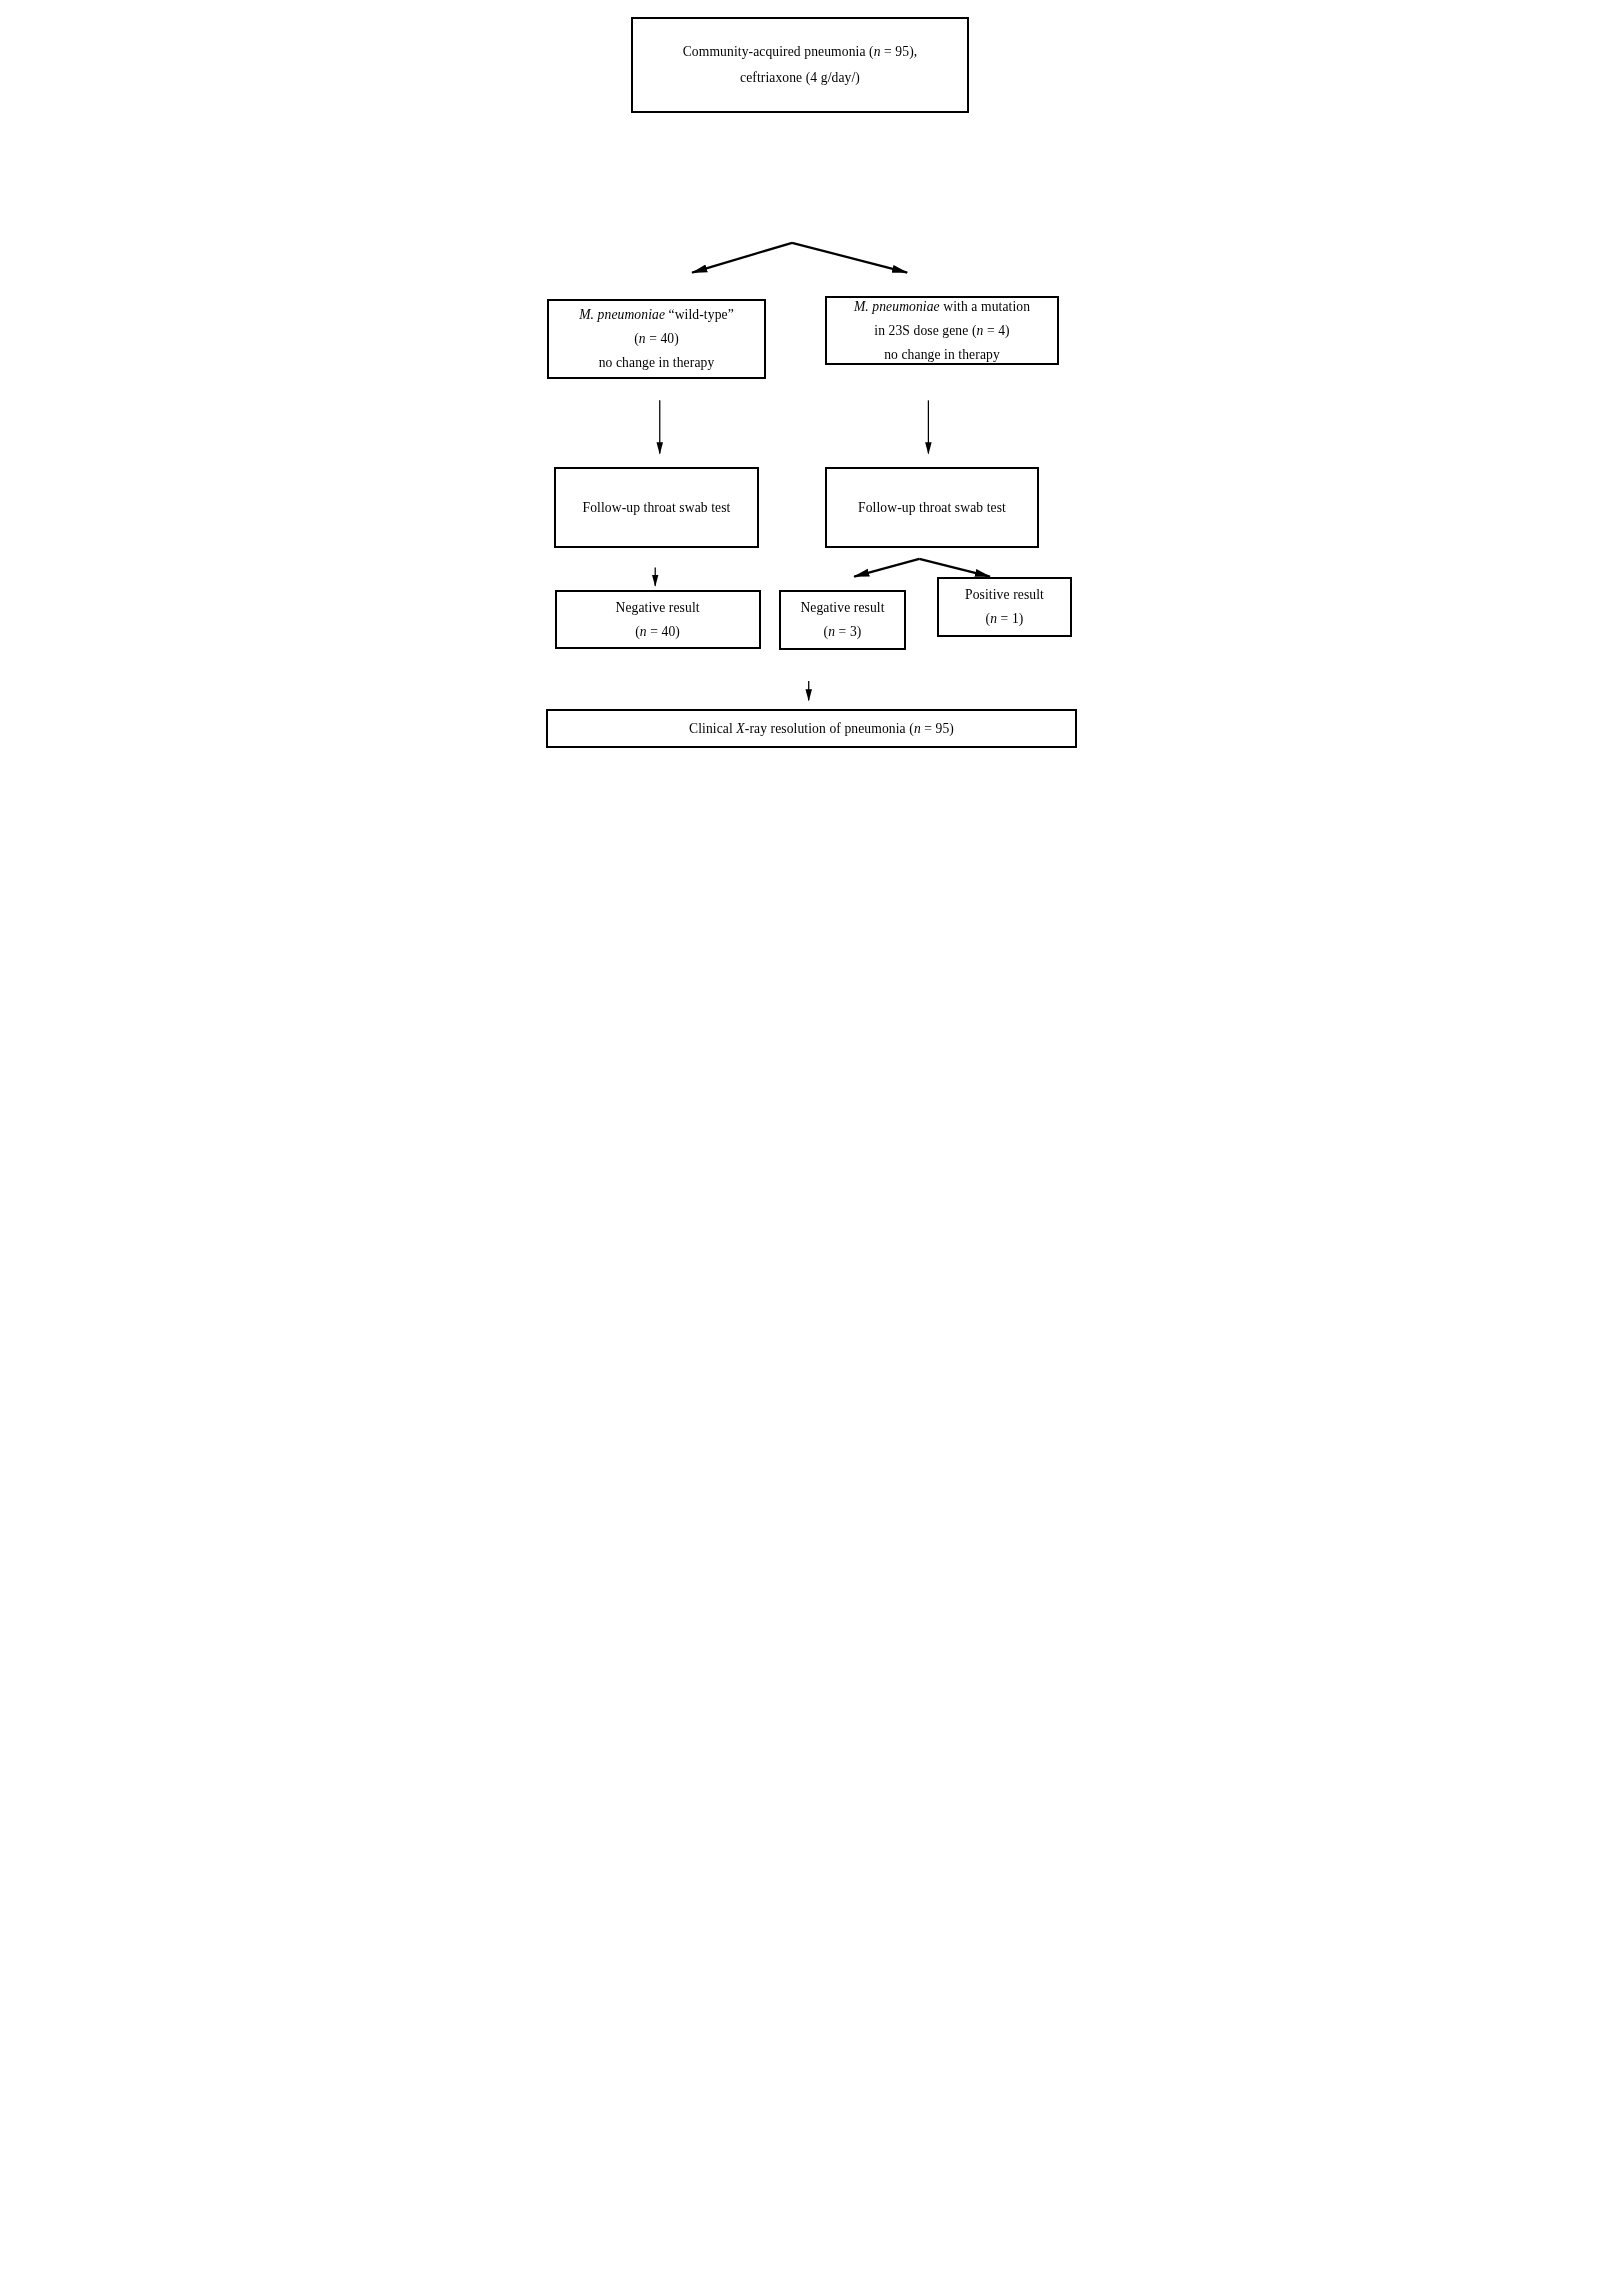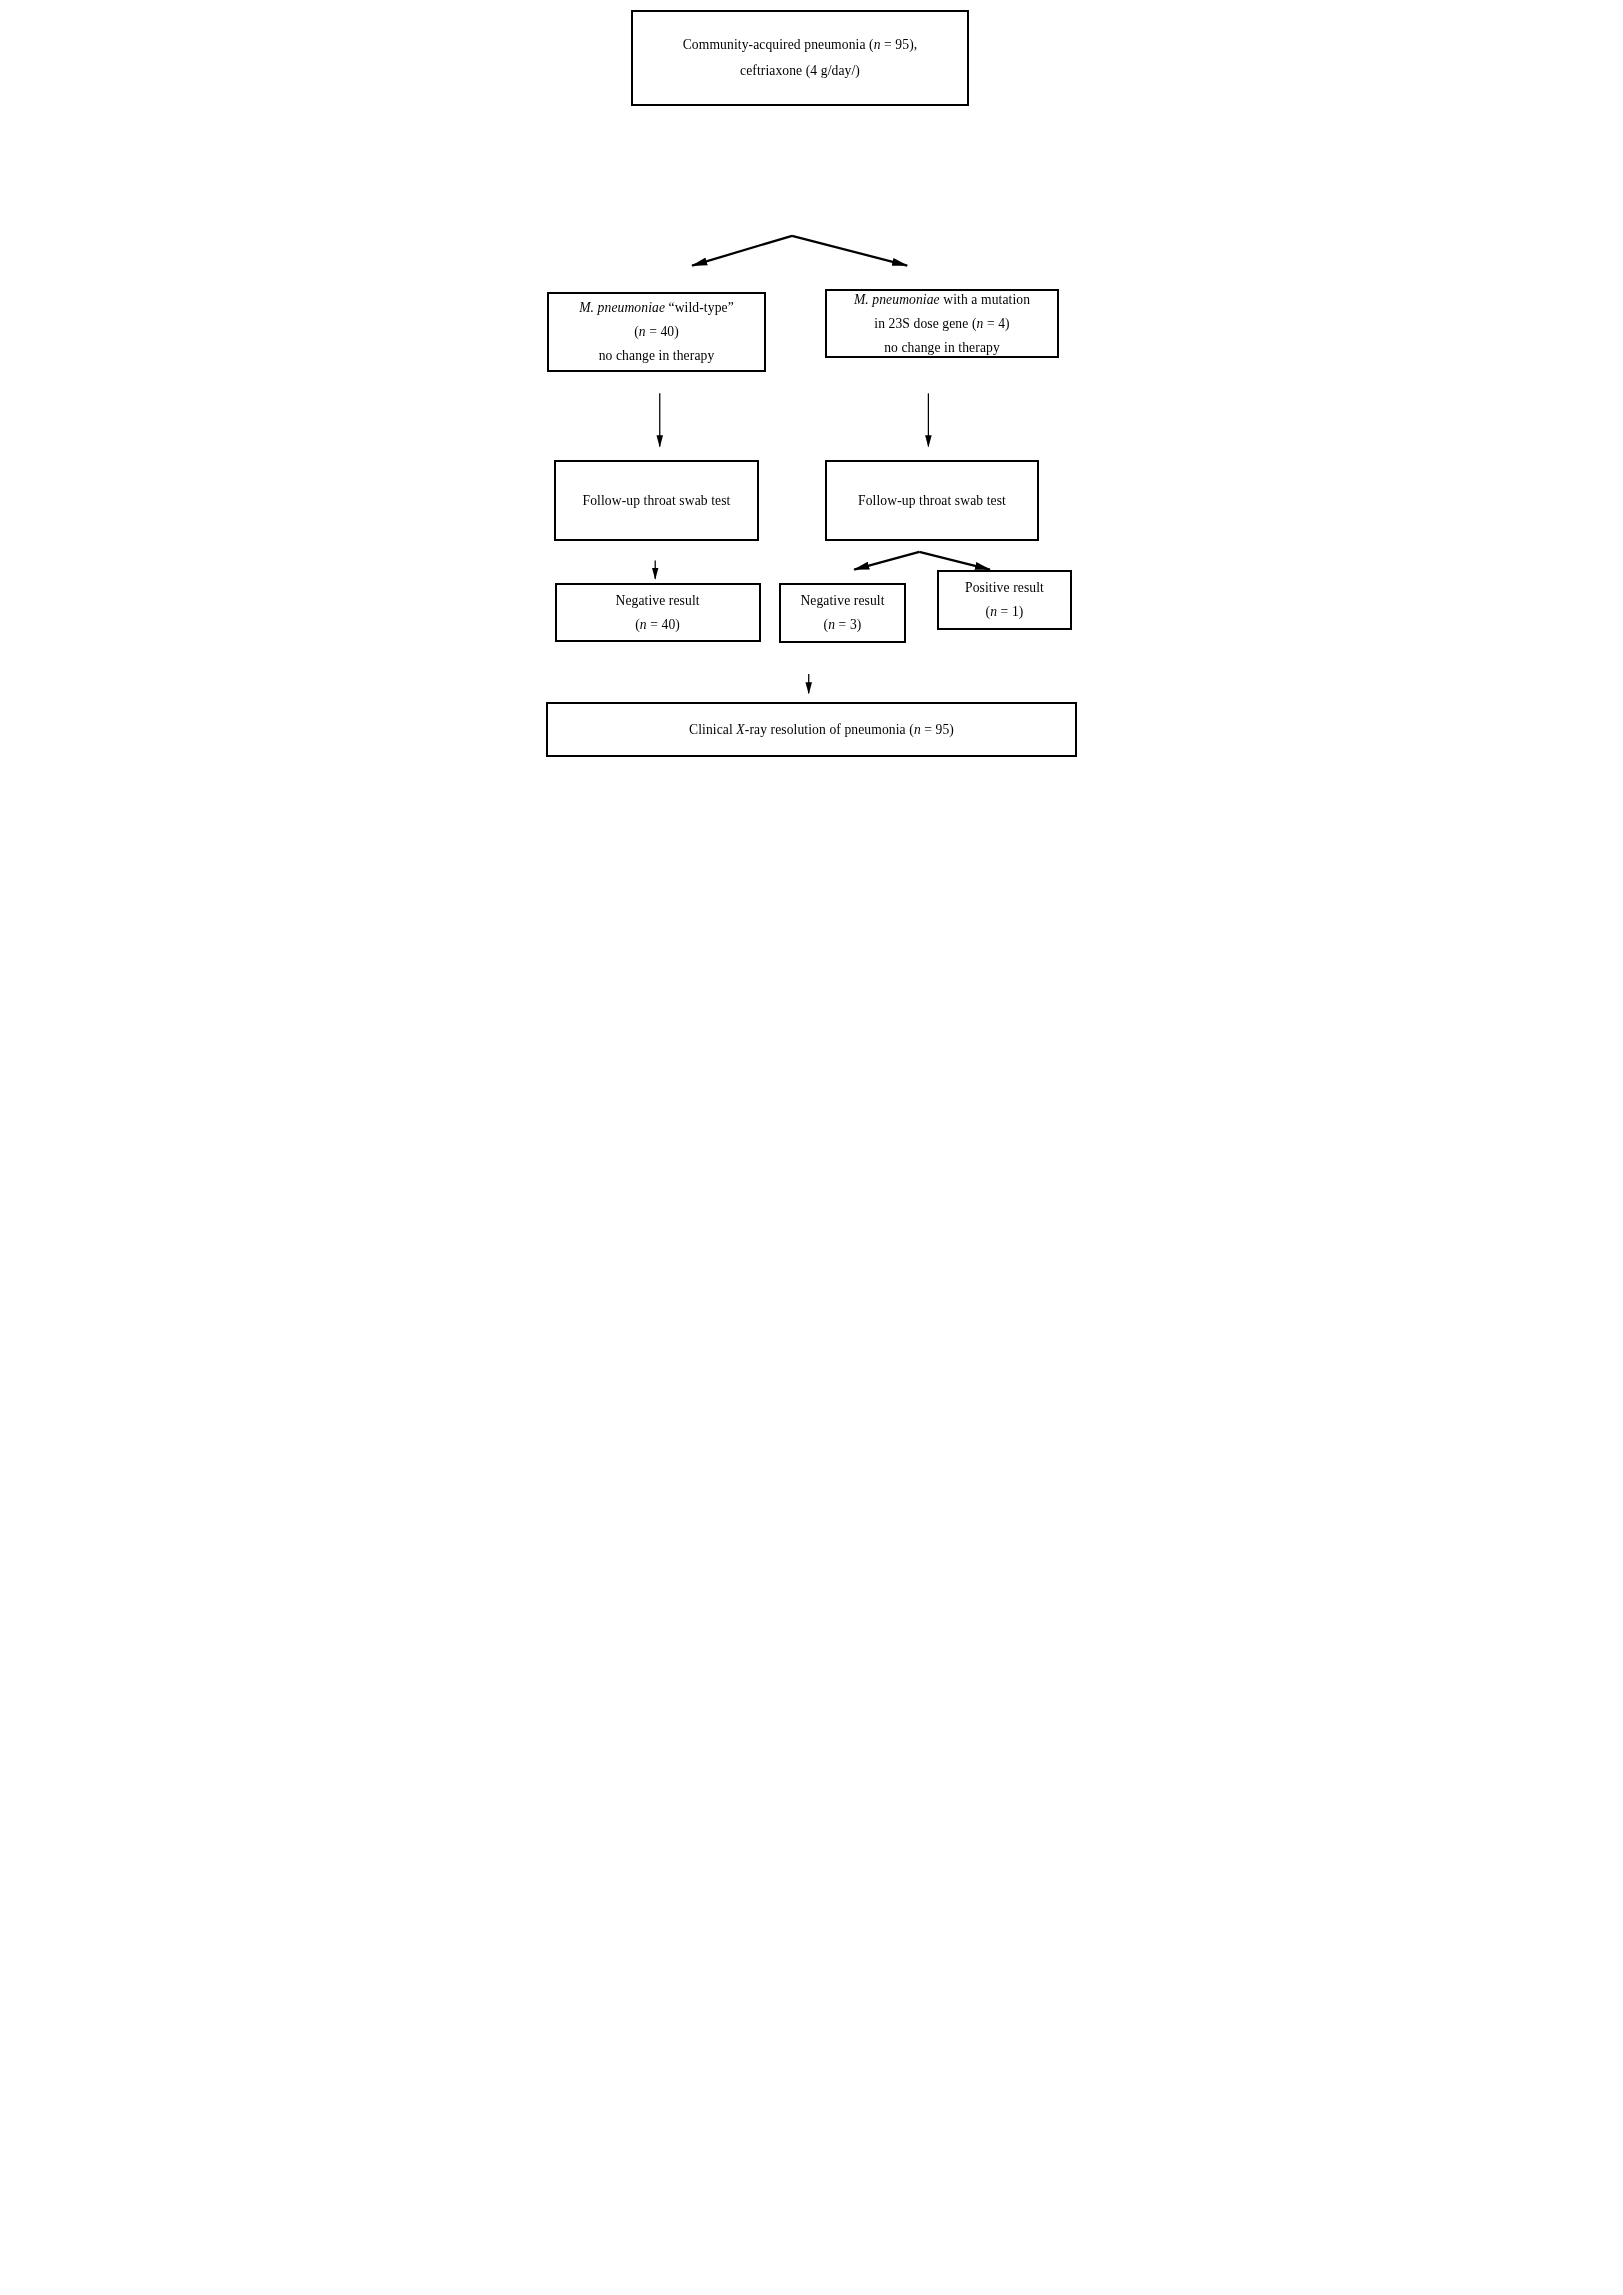--- a/index.html
+++ b/index.html
@@ -4,21 +4,21 @@
 <style>
   html, body {
     margin: 0;
     padding: 0;
     background: #ffffff;
   }
   .canvas {
     position: relative;
     width: 541px;
     height: 765px;
-    margin: 0 auto;
+    margin: 7px auto;
     background: #ffffff;
     color: #000;
     font-family: "Liberation Serif", "DejaVu Serif", serif;
   }
   .box {
     position: absolute;
     box-sizing: border-box;
     border: 2px solid #000;
     background: #fff;
     display: flex;
@@ -44,21 +44,21 @@
   
   #box-cap            { left: 90px; top:   10px; width: 338px; height: 96px; }
   #box-detection      { left: 85px; top:  141px; width: 332px; height: 85px; }
   #box-wild-type      { left:  6px; top:  292px; width: 219px; height: 80px; }
   #box-mutation       { left: 284px; top:  289px; width: 234px; height: 69px; }
   #box-followup-left  { left:  13px; top:  460px; width: 205px; height: 81px; }
   #box-followup-right { left: 284px; top:  460px; width: 214px; height: 81px; }
   #box-negative-left  { left:  13.6px; top: 583px; width: 206px; height: 59px; }
   #box-negative-mid   { left: 238px; top: 583px; width: 127px; height: 60px; }
   #box-positive       { left: 396px; top: 570px; width: 135px; height: 60px; }
-  #box-xray           { left:  5px; top: 702px; width: 531px; height: 55px; padding-left: 20px; }
+  #box-xray           { left:  5px; top: 702px; width: 531px; height: 39px; padding-left: 20px; }
 </style>
 </head>
 <body>
 
 <div class="canvas">
 
   <svg class="arrows" viewBox="0 0 1071 1515" aria-hidden="true">
     <defs>
       <marker id="ahBig" markerUnits="userSpaceOnUse" markerWidth="34" markerHeight="20" refX="30" refY="10" orient="auto">
         <path d="M0,2 L32,10 L0,18 Z" fill="#000"></path>

